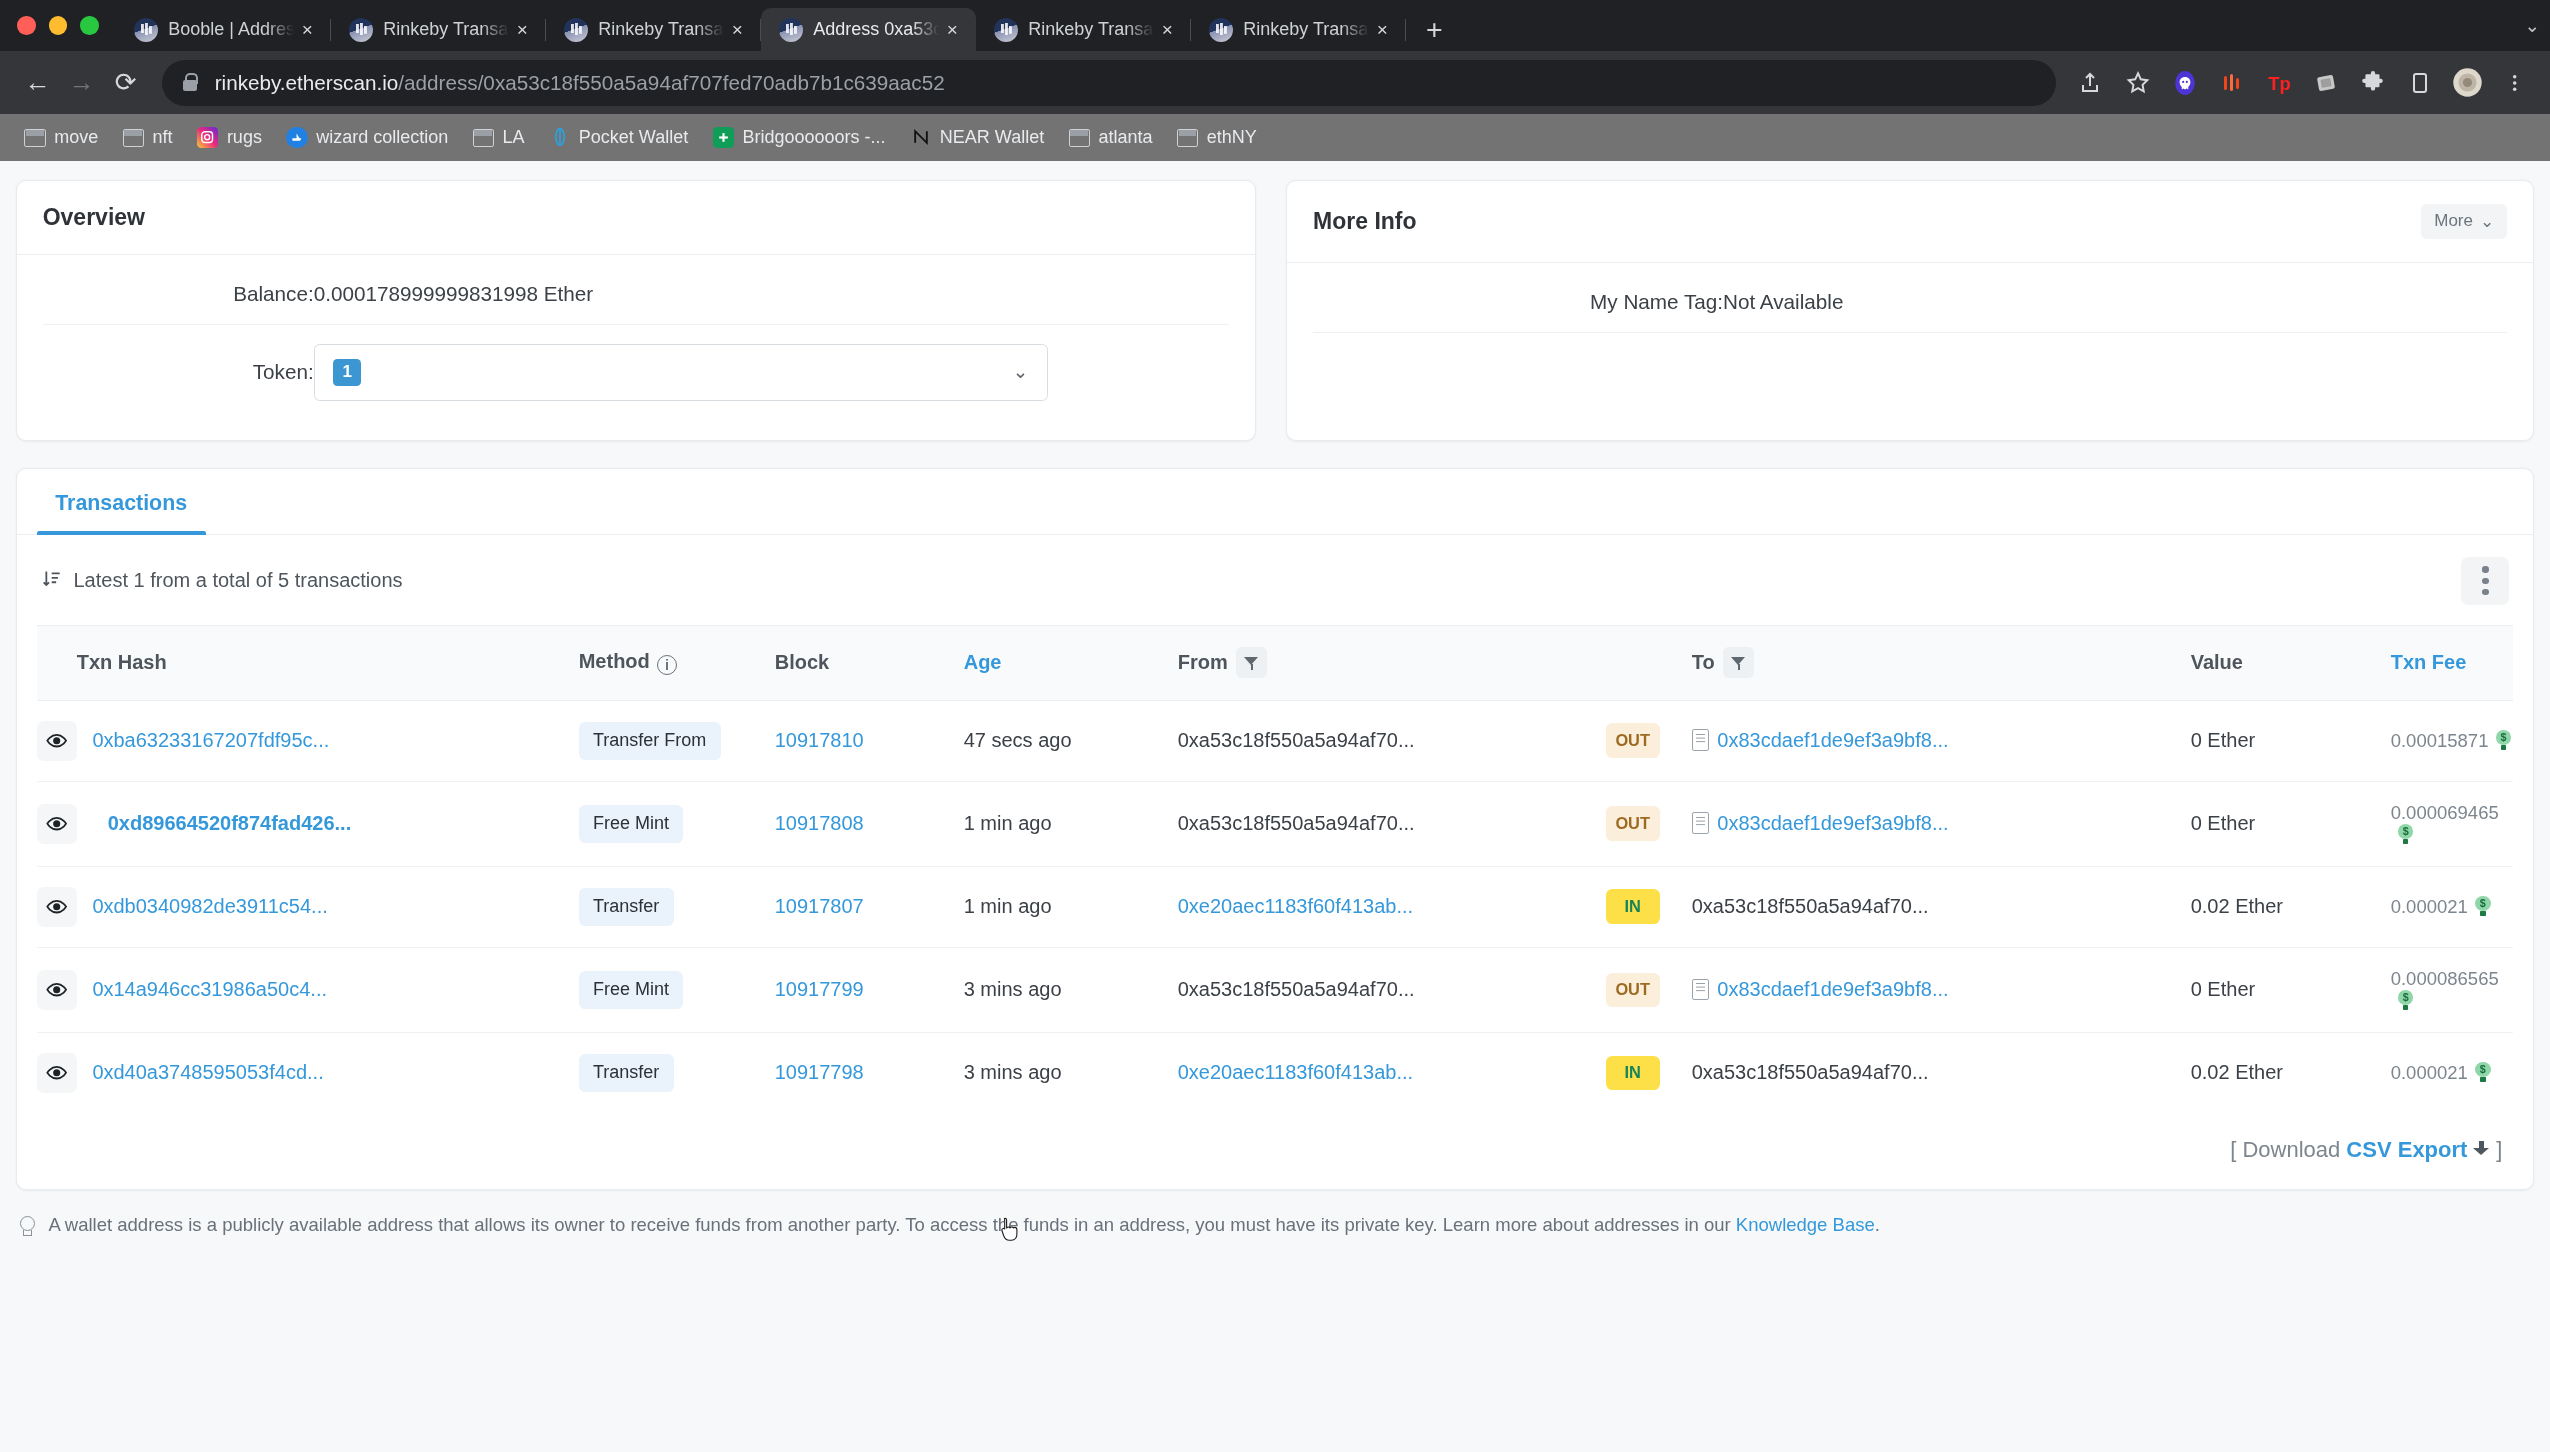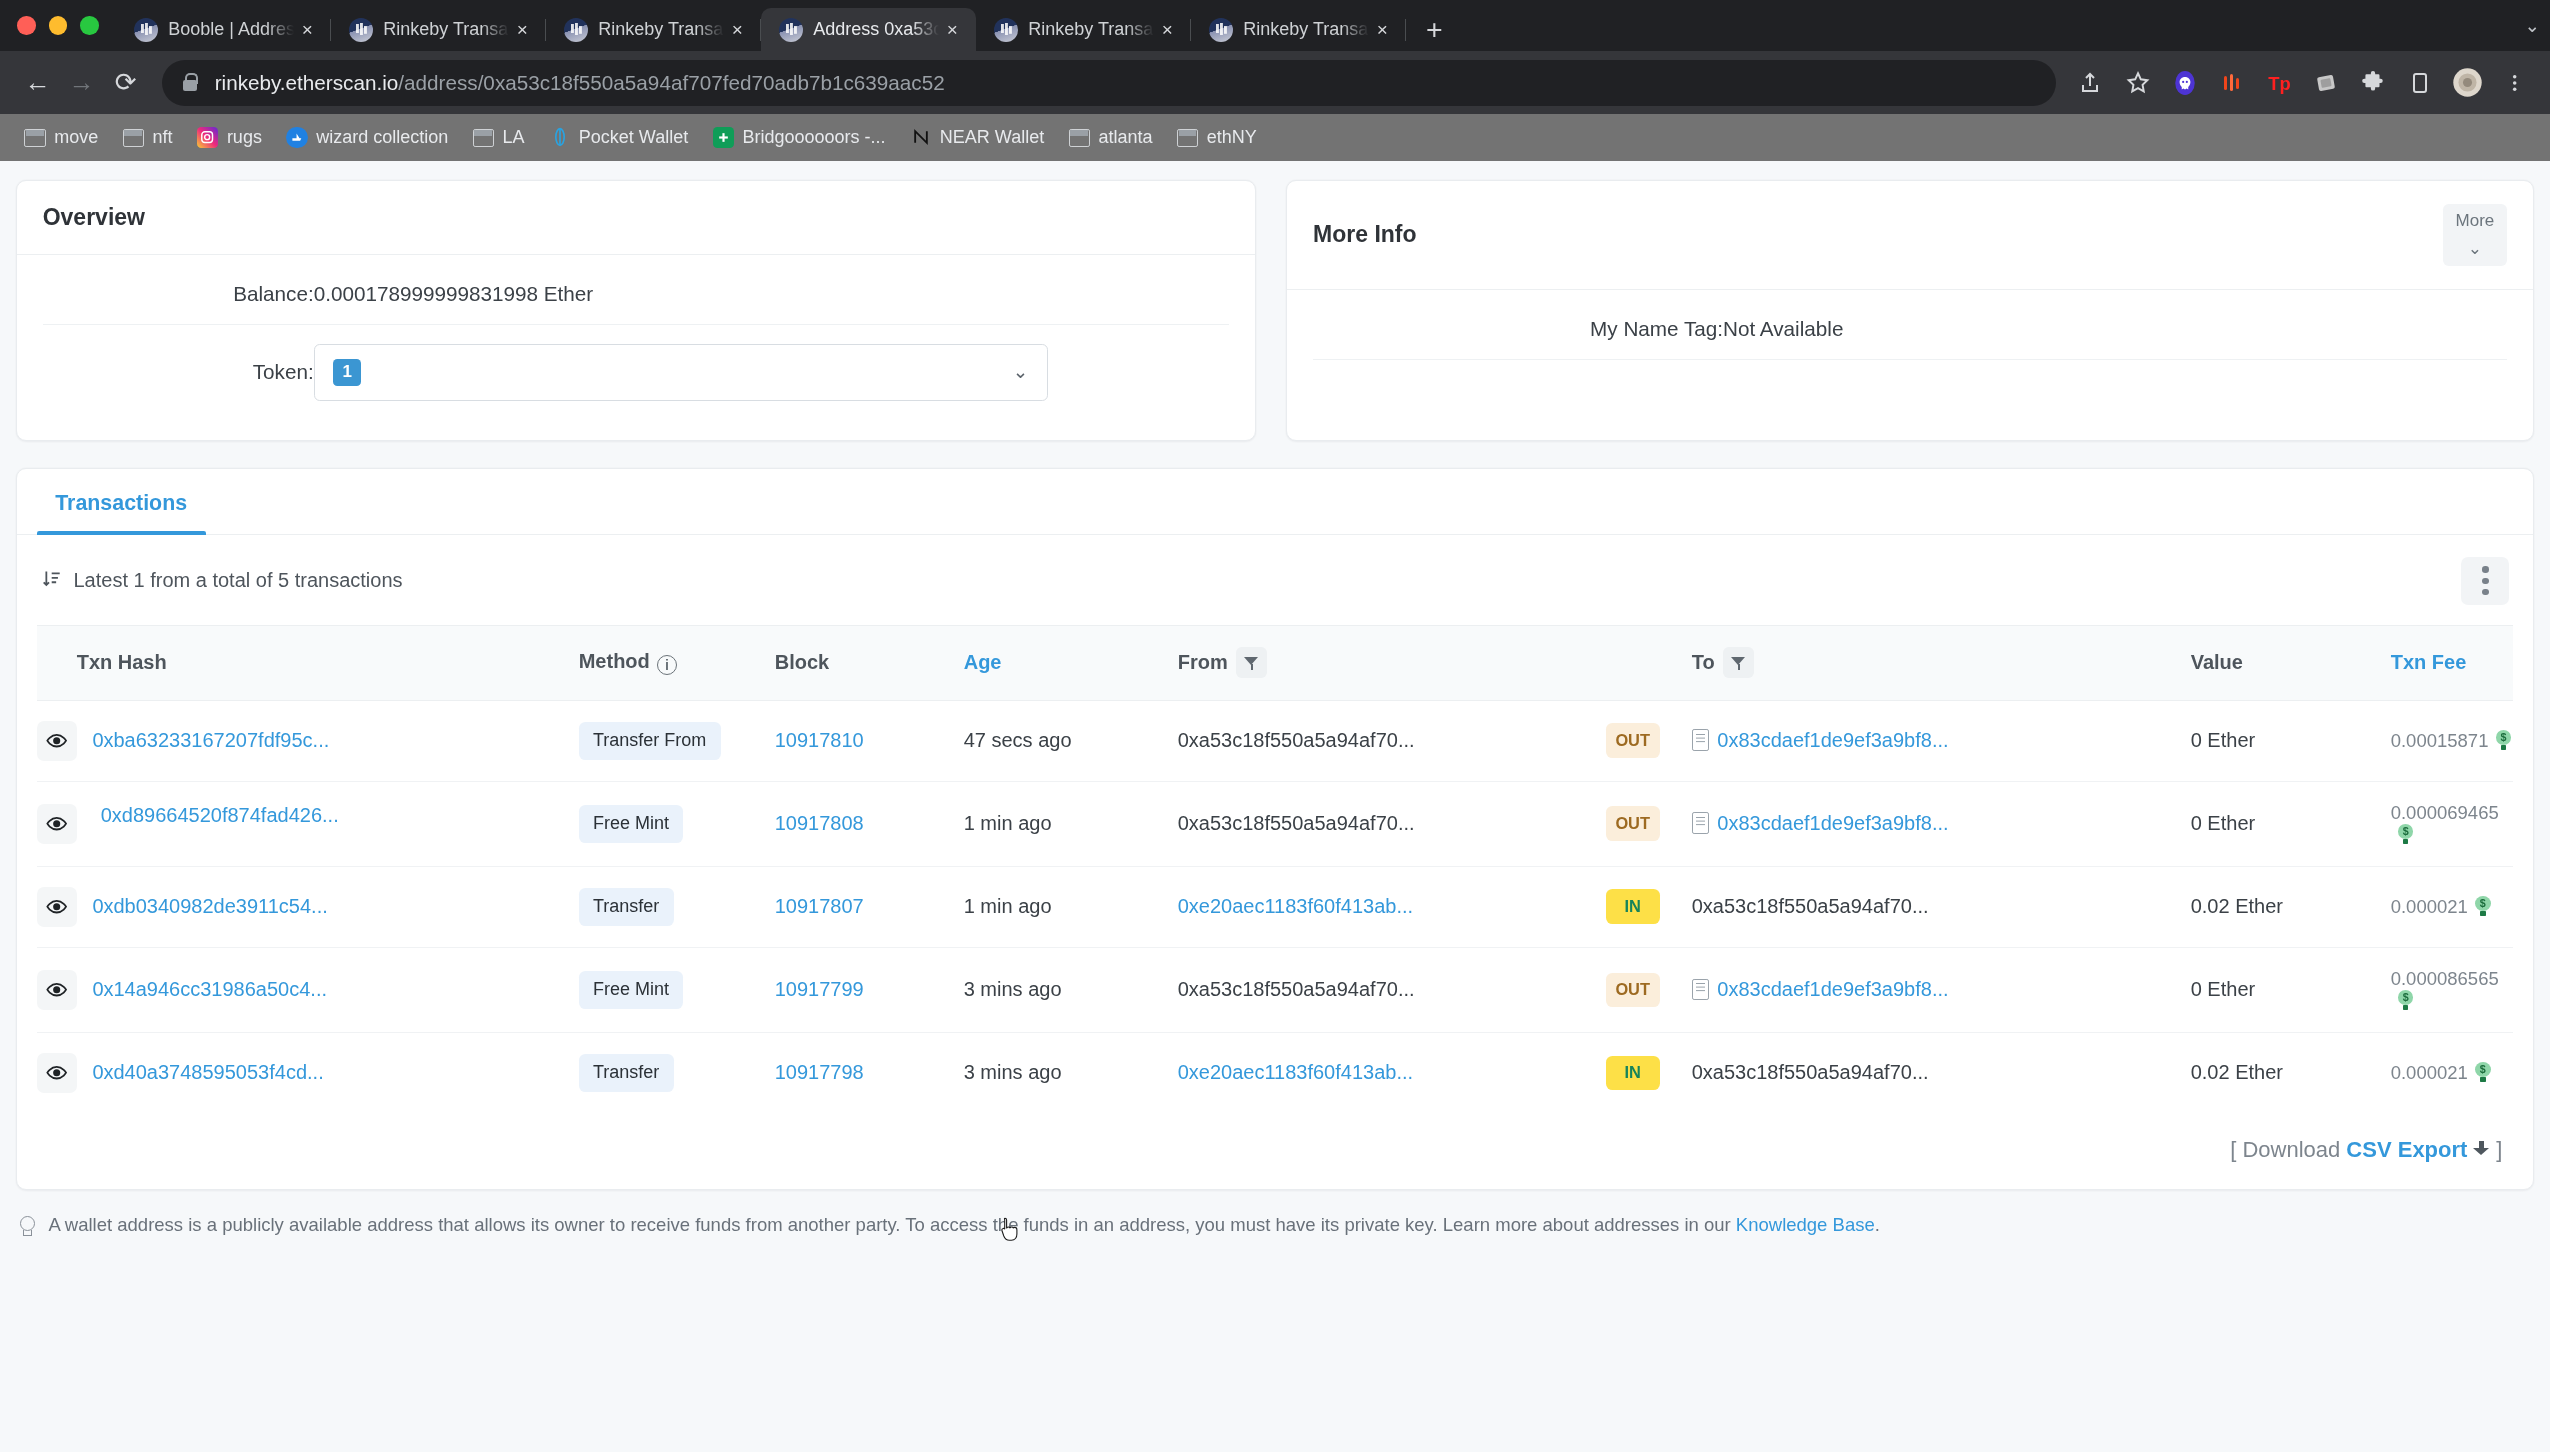--- a/index.html
+++ b/index.html
@@ -90,21 +90,21 @@
     align-items:center; justify-content:center; font-size:13.5px; font-weight:bold; color:#fff; }
 
   
   .page { flex: 1; background: #f6f8fa; overflow: hidden; position: relative; }
   .cards { display: flex; gap: 30px; padding: 18.5px 15.7px 0 15.7px; text-align: right; }
   .card { background: #fff; border: 0.7px solid #e9ecef; border-radius: 10px;
     box-shadow: 0 0.7px 2.1px rgba(20,25,30,.06); }
   .card-head { padding: 23px 26px; font-size: 23px; font-weight: bold; color: #2f3338;
     border-bottom: 0.7px solid #eceff1; display: flex; align-items: center; justify-content: space-between; }
   .more-btn { background: #f2f4f6; border-radius: 5.7px; padding: 7.1px 13px; font-size: 17px;
-    color: #6c757d; font-weight: normal; display:flex; align-items:center; gap:7.1px;flex-direction:column;}
+    color: #6c757d; font-weight: normal; display:flex; align-items:center; gap:7.1px;}
   .card-body { padding: 8.6px 26px 21.4px 26px; }
   .row { display: flex; align-items: center; padding: 18.5px 0; }
   .row + .row { border-top: 0.7px solid #eef1f3; }
   .lbl { width: 271px; flex: 0 0 271px; font-size: 20.7px; color: #3b4147; }
   .val { font-size: 20.7px; color: #3b4147; }
 
   .select {
     width: 734px; height: 57px; border: 0.7px solid #d8dde2; border-radius: 5.7px;
     display: flex; align-items: center; justify-content: space-between;
     padding: 0 18.5px; background:#fff;
@@ -461,21 +461,21 @@
             <td>47 secs ago</td>
             <td>0xa53c18f550a5a94af70...</td>
             <td><span class="dirbadge dir-out">OUT</span></td>
             <td><span class="docico"></span><a class="lk">0x83cdaef1de9ef3a9bf8...</a></td>
             <td>0 Ether</td>
             <td class="fee"><span>0.00015871</span><span class="bulb"></span></td>
           </tr>
 
           <tr>
             <td>
-              <span style="display:flex;gap:24px;">
+              <span style="display:flex;align-items:center;gap:31px;font-weight:bold;">
                 <span class="eye">
                   <svg width="21.4" height="21.4" viewBox="0 0 24 24" fill="none" stroke="#1f2326" stroke-width="2">
                       <path d="M1.5 12S5 5.5 12 5.5 22.5 12 22.5 12 19 18.5 12 18.5 1.5 12 1.5 12z"></path>
                       <circle cx="12" cy="12" r="3" fill="#1f2326"></circle>
                     </svg>
                 </span>
                 <a class="lk">0xd89664520f874fad426...</a>
               </span>
             </td>
             <td><span class="mtag">Free Mint</span></td>

